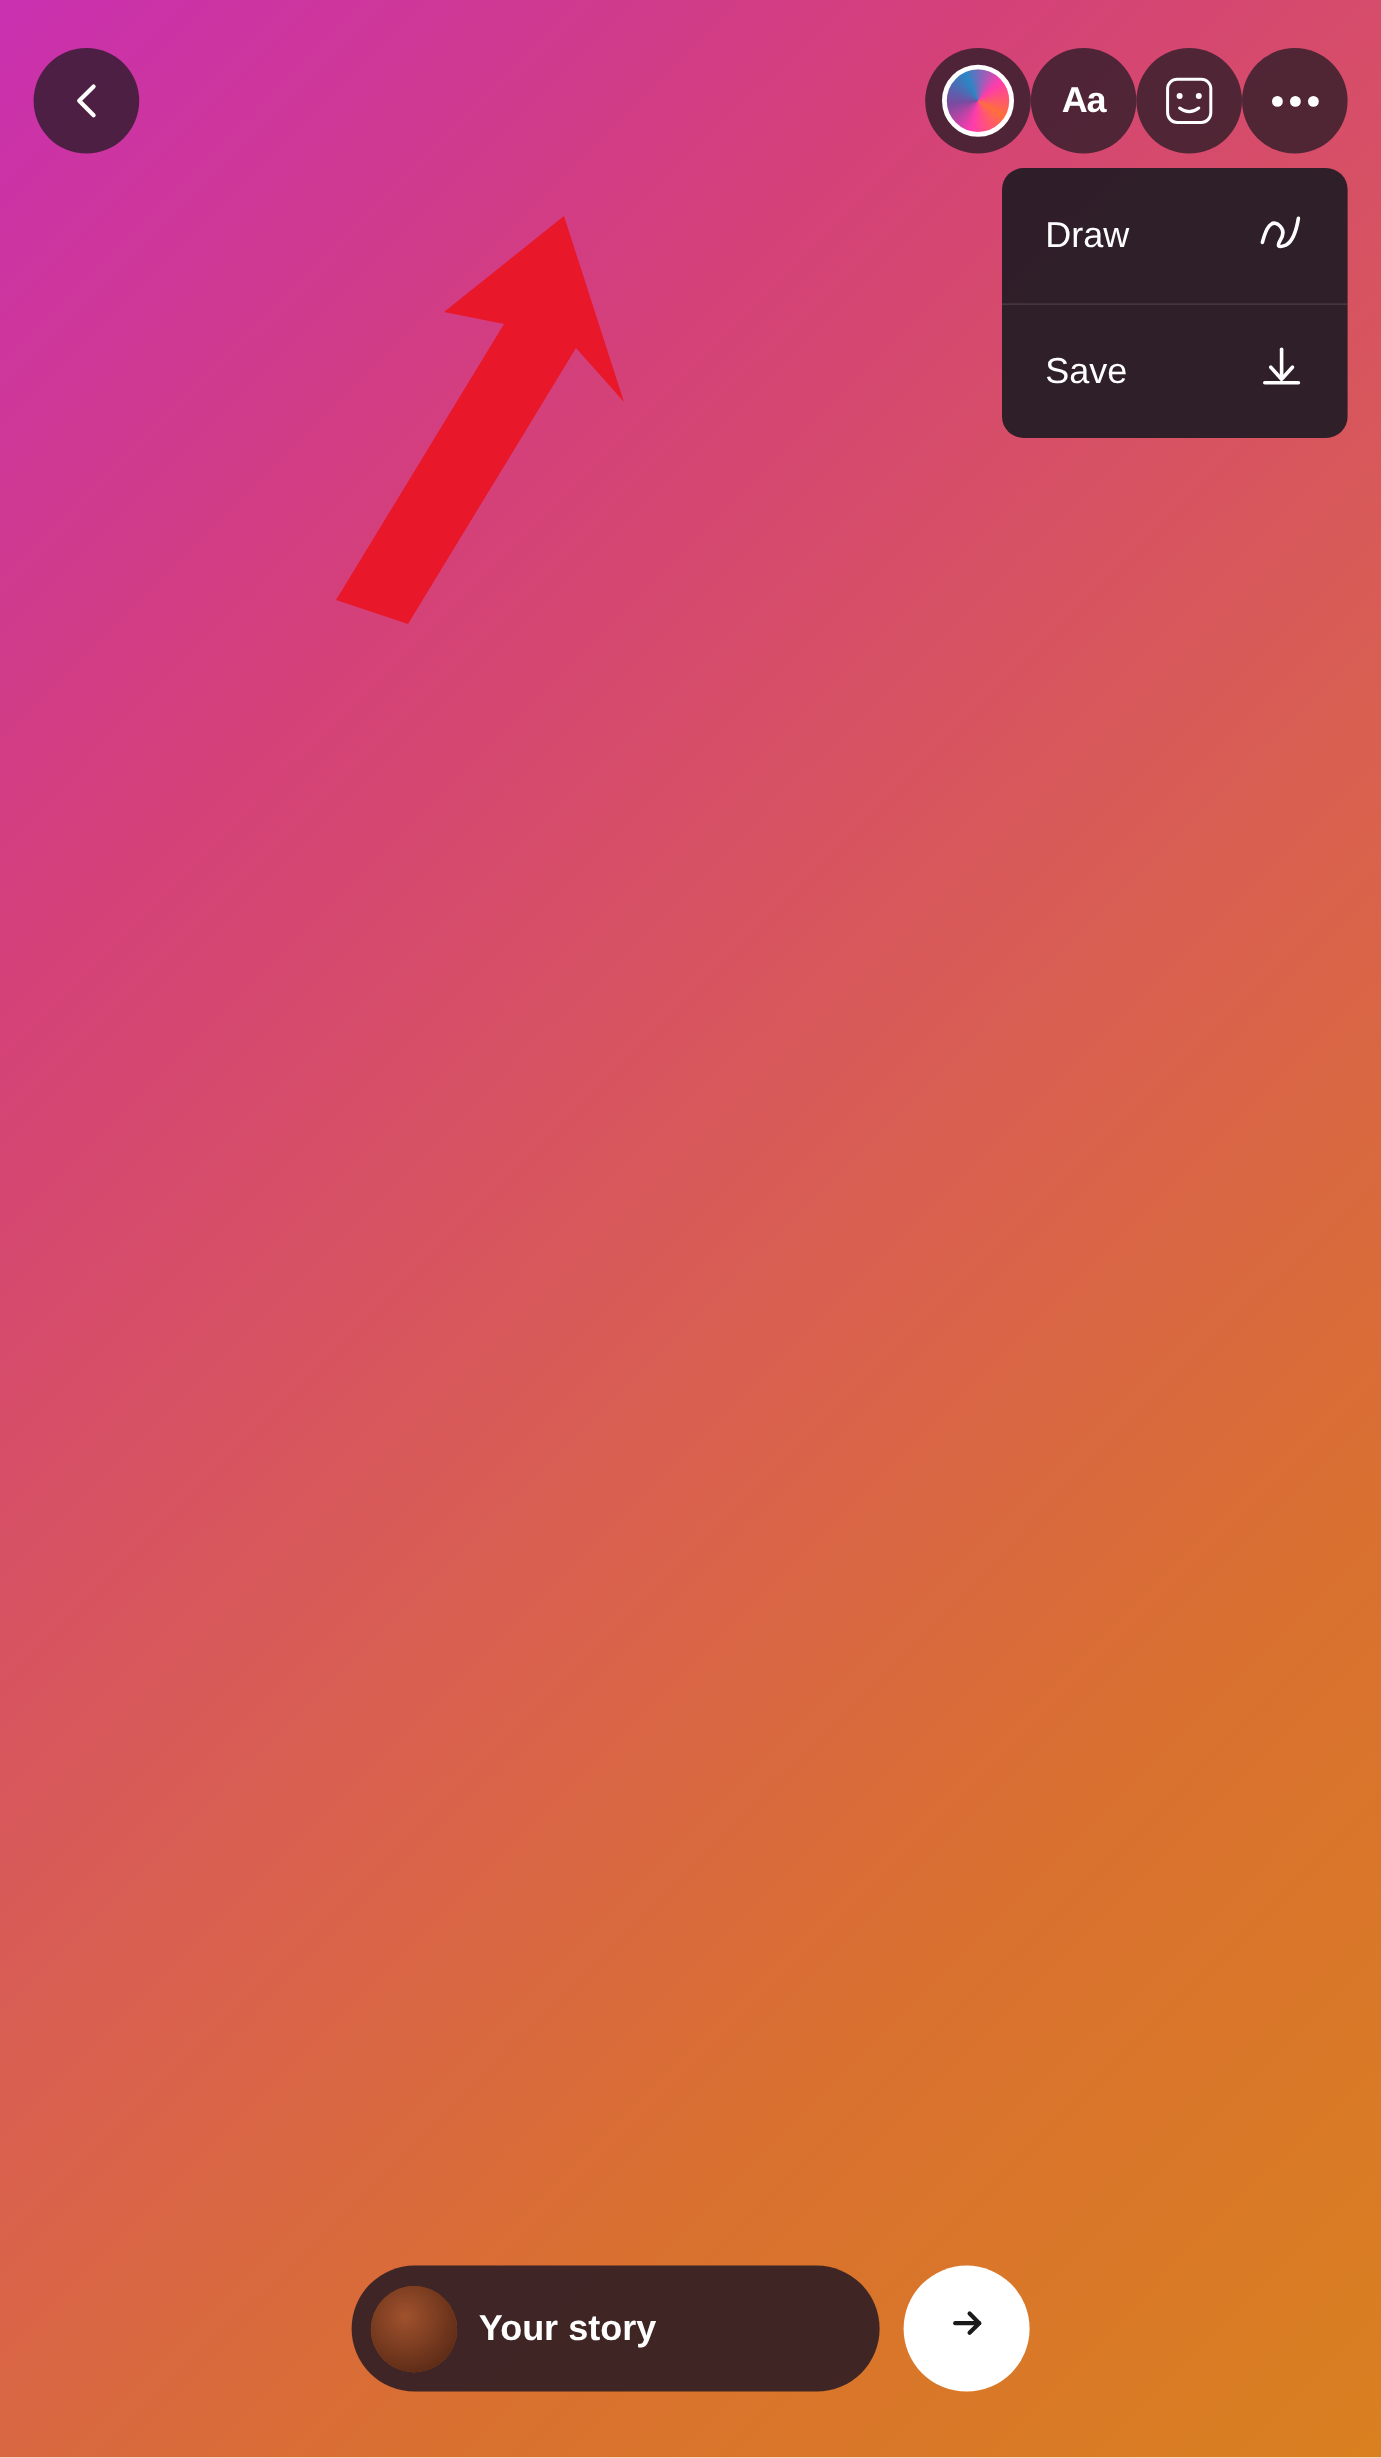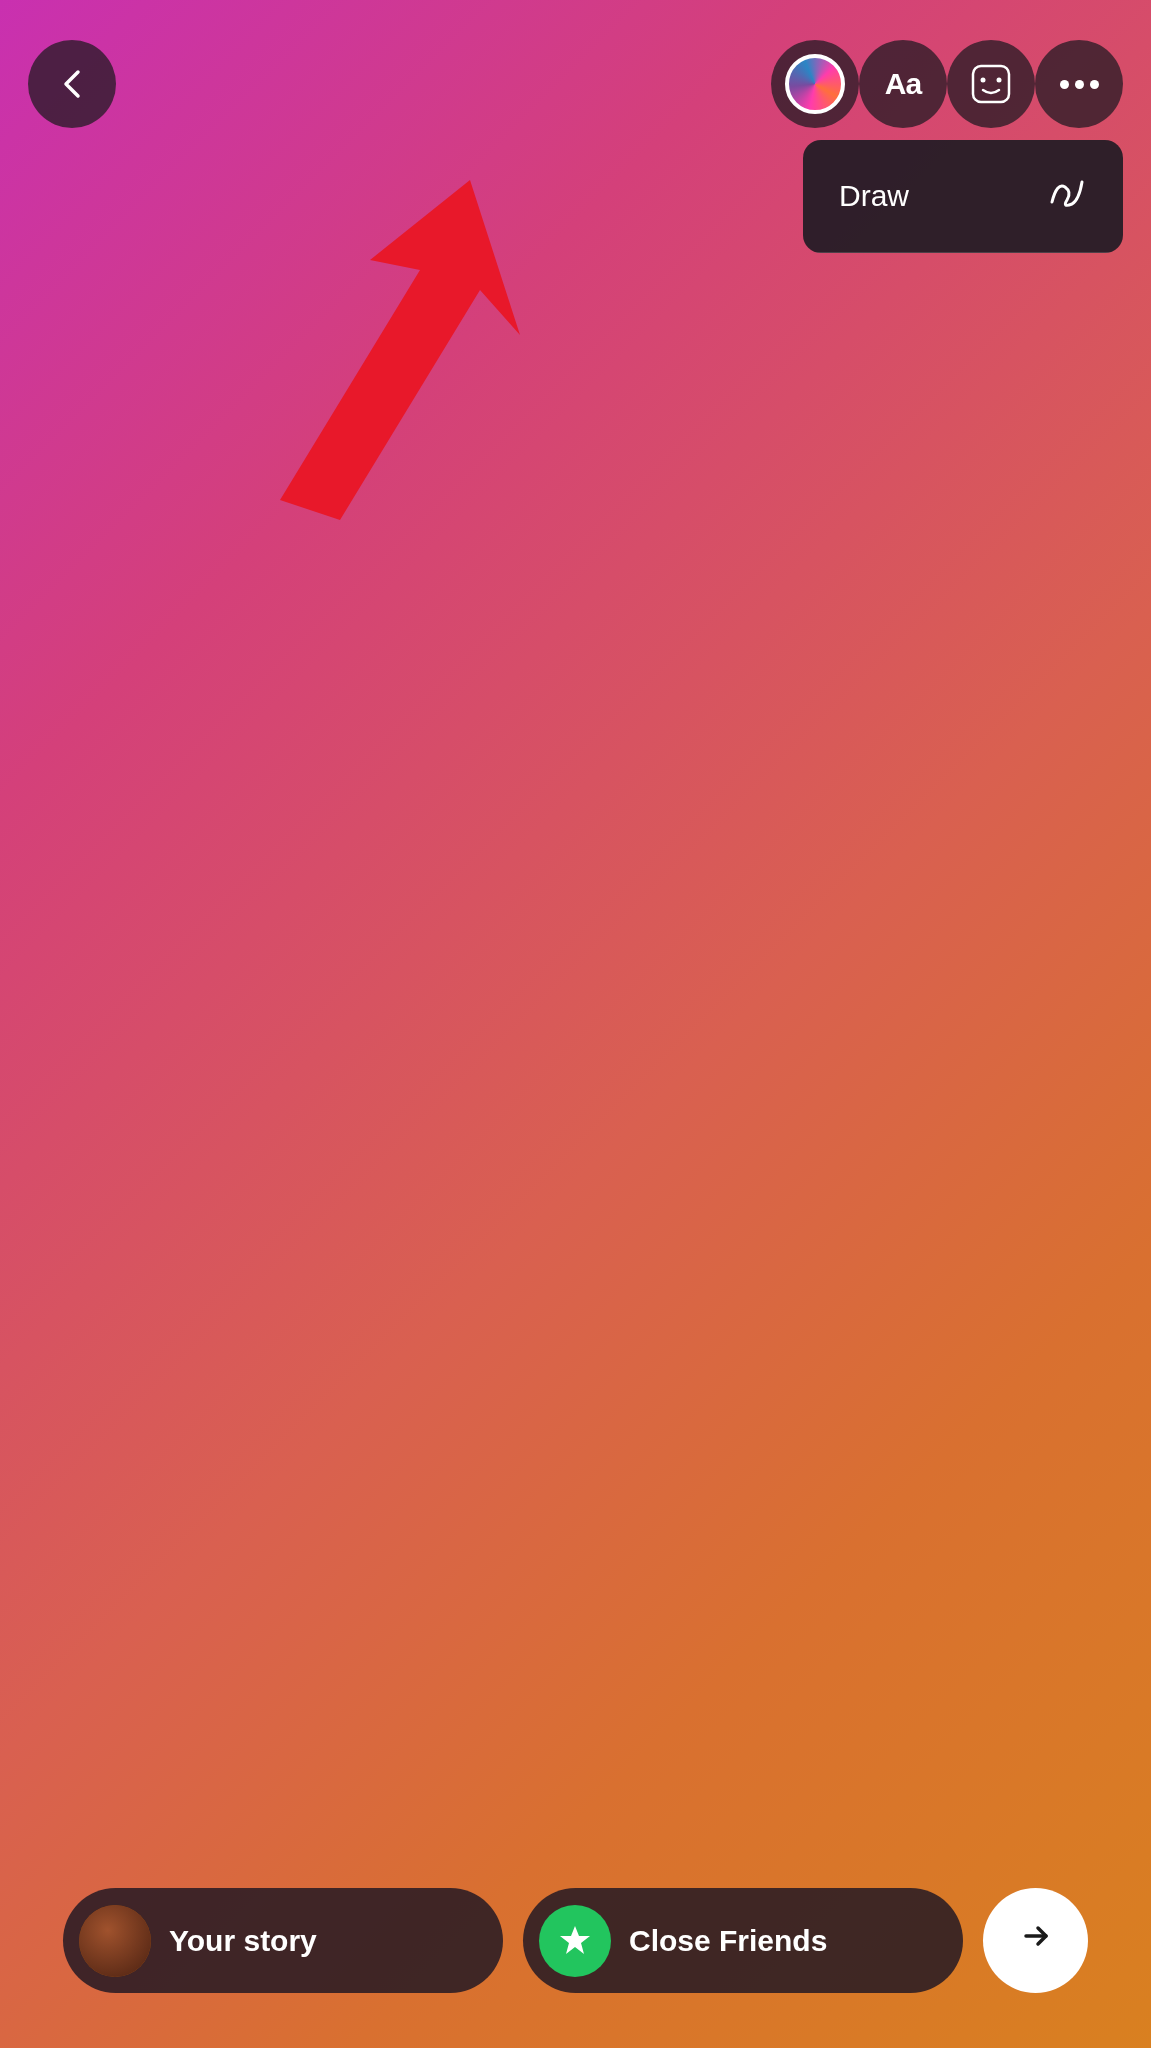--- a/index.html
+++ b/index.html
@@ -72,21 +72,21 @@
       border: 4px solid white;
     }
 
     
     #dropdown-menu {
       position: absolute;
       top: 140px;
       right: 28px;
       background: rgba(38, 28, 38, 0.95);
       border-radius: 18px;
-      width: 320px;
+      width: 288px;
       overflow: hidden;
       z-index: 20;
     }
 
     .dropdown-item {
       display: flex;
       align-items: center;
       justify-content: space-between;
       padding: 32px 36px;
       cursor: pointer;
@@ -248,39 +248,41 @@
 
 <div id="dropdown-menu">
   <div class="dropdown-item">
     <span class="dropdown-item-label">Draw</span>
     <span class="dropdown-item-icon">
       <svg width="40" height="40" viewBox="0 0 40 40" fill="none">
         <path d="M5 30 Q10 10 18 15 Q25 20 20 28 Q15 36 25 32 Q32 28 35 10" stroke="white" stroke-width="3" stroke-linecap="round" fill="none"></path>
       </svg>
     </span>
   </div>
+  <div class="dropdown-item">
+    <span class="dropdown-item-label">Save</span>
+    <span class="dropdown-item-icon">
+      <svg width="38" height="38" viewBox="0 0 38 38" fill="none">
+        <path d="M19 5 L19 28" stroke="white" stroke-width="3" stroke-linecap="round"></path>
+        <path d="M10 20 L19 30 L28 20" stroke="white" stroke-width="3" stroke-linecap="round" stroke-linejoin="round"></path>
+        <path d="M5 33 L33 33" stroke="white" stroke-width="3" stroke-linecap="round"></path>
+      </svg>
+    </span>
+  </div>
 </div>
 
 <div id="bottom-bar">
 
   <button class="bottom-btn">
     <div class="bottom-btn-avatar">
       <div class="avatar-img"></div>
     </div>
     <span>Your story</span>
   </button>
 
-  <button class="bottom-btn">
-    <div class="close-friends-icon">
-      <svg width="40" height="40" viewBox="0 0 40 40" fill="none">
-        <polygon points="20,5 24,15 35,15 26,22 29,33 20,26 11,33 14,22 5,15 16,15" fill="white"></polygon>
-      </svg>
-    </div>
-    <span>Close Friends</span>
-  </button>
 
   <button class="next-btn">
     <span class="next-arrow">
       <svg width="40" height="40" viewBox="0 0 40 40" fill="none">
         <path d="M10 20 L30 20" stroke="#1a1a1a" stroke-width="3.5" stroke-linecap="round"></path>
         <path d="M22 12 L30 20 L22 28" stroke="#1a1a1a" stroke-width="3.5" stroke-linecap="round" stroke-linejoin="round"></path>
       </svg>
     </span>
   </button>
 </div>

